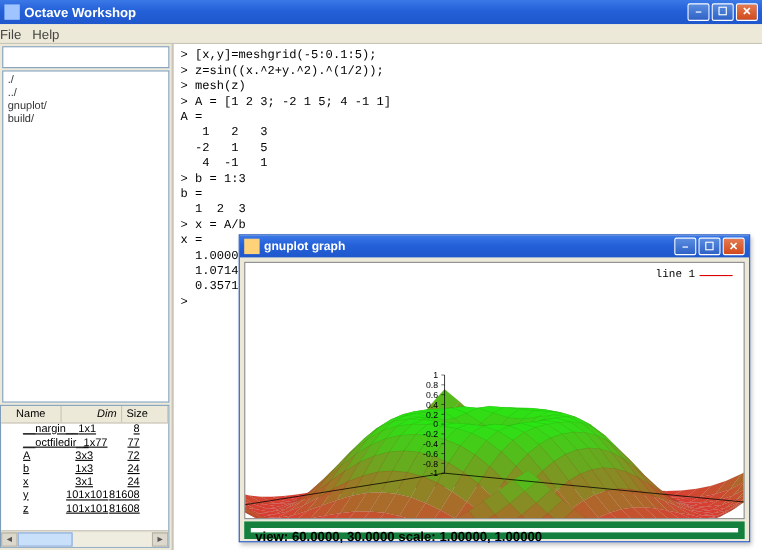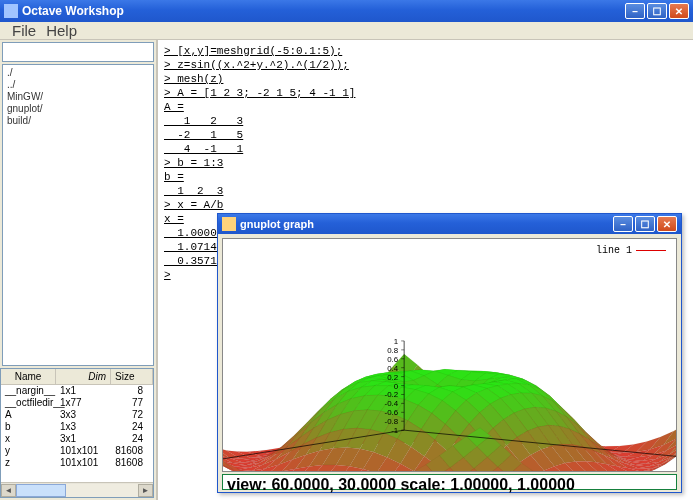--- a/index.html
+++ b/index.html
@@ -40,22 +40,22 @@
     background: linear-gradient(#5a8de0,#2f62c5);
     cursor: pointer;
   }
   .titlebar .win-btn.close { background: linear-gradient(#e67a50,#d04a1c); }
   .menubar {
     height: 18px;
     background: #ece9d8;
     border-bottom: 1px solid #c8c4b8;
     display: flex;
     align-items: center;
-    padding: 0 12px;
-    font-size: 15px;
+    padding: 0 0;
+    font-size: 12px;
     color: #444;
   }
   .menubar span { margin-right: 10px; cursor: default; }
   .main {
     display: flex;
     height: calc(500px - 22px - 18px);
   }
   .sidebar {
     width: 158px;
     display: flex;
@@ -97,21 +97,21 @@
     border-bottom: 1px solid #c8c4b8;
   }
   .vars-head div {
     padding: 2px 4px;
     border-right: 1px solid #c8c4b8;
   }
   .vars-head .c-name { width: 55px; text-align: center; }
   .vars-head .c-dim { width: 55px; text-align: right; font-style: italic; }
   .vars-head .c-size { flex: 1; text-align: left; }
   .vars-body { font-size: 10px; }
-  .vars-row { display: flex; padding: 0 4px; line-height: 12px; }
+  .vars-row { display: flex; padding: 0 20px; line-height: 12px; text-decoration: underline; }
   .vars-row .c-name { width: 55px; }
   .vars-row .c-dim { width: 55px; }
   .vars-row .c-size { flex: 1; text-align: right; padding-right: 6px; }
   .hscroll {
     position: absolute;
     bottom: 0; left: 0; right: 0;
     height: 15px;
     background: #e8e5d9;
     border-top: 1px solid #c8c4b8;
     display: flex;
@@ -130,21 +130,21 @@
     flex: 1;
     background: #fff;
     font-family: "Courier New", monospace;
     font-size: 11px;
     padding: 4px 6px;
     white-space: pre;
     overflow: hidden;
     color: #000;
     position: relative;
   }
-  .console .line { line-height: 14px; text-decoration: underline; }
+  .console .line { line-height: 14px; }
   
   .gnuwin {
     position: absolute;
     left: 217px; top: 213px;
     width: 465px; height: 280px;
     border: 1px solid #1f57cc;
     background: #ece9d8;
     box-shadow: 2px 2px 4px rgba(0,0,0,0.25);
   }
   .gnuwin .titlebar { height: 20px; font-size:11px; }
@@ -152,22 +152,22 @@
     position: absolute;
     left: 4px; right: 4px; top: 24px; bottom: 20px;
     background: #fff;
     border: 1px solid #888;
   }
   .gnuwin .statusbar {
     position: absolute;
     left: 4px; right: 4px; bottom: 2px;
     height: 16px;
     background: #fff;
-    border: 1px solid #15803d;
-    font-size: 16px;
+    border: 6px solid #15803d;
+    font-size: 12px;
     font-weight: bold;
     padding: 1px 4px;
     font-family: Arial, sans-serif;
   }
   .legend {
     position: absolute; top: 6px; right: 10px;
     font-size: 10px; font-family: Liberation Mono, monospace;
     display: flex; align-items: center; gap: 4px;
   }
   .legend-line { width: 30px; height: 1px; background: #d00; }
@@ -190,21 +190,20 @@
   <span>Help</span>
 </div>
 
 <div class="main">
 
   <div class="sidebar">
     <input class="path-input" value="" style="">
     <div class="dir-panel">
       <div>./</div>
       <div>../</div>
-      <div>MinGW/</div>
       <div>gnuplot/</div>
       <div>build/</div>
     </div>
     <div class="vars-panel">
       <div class="vars-head">
         <div class="c-name">Name</div>
         <div class="c-dim">Dim</div>
         <div class="c-size">Size</div>
       </div>
       <div class="vars-body" id="vars-body">

